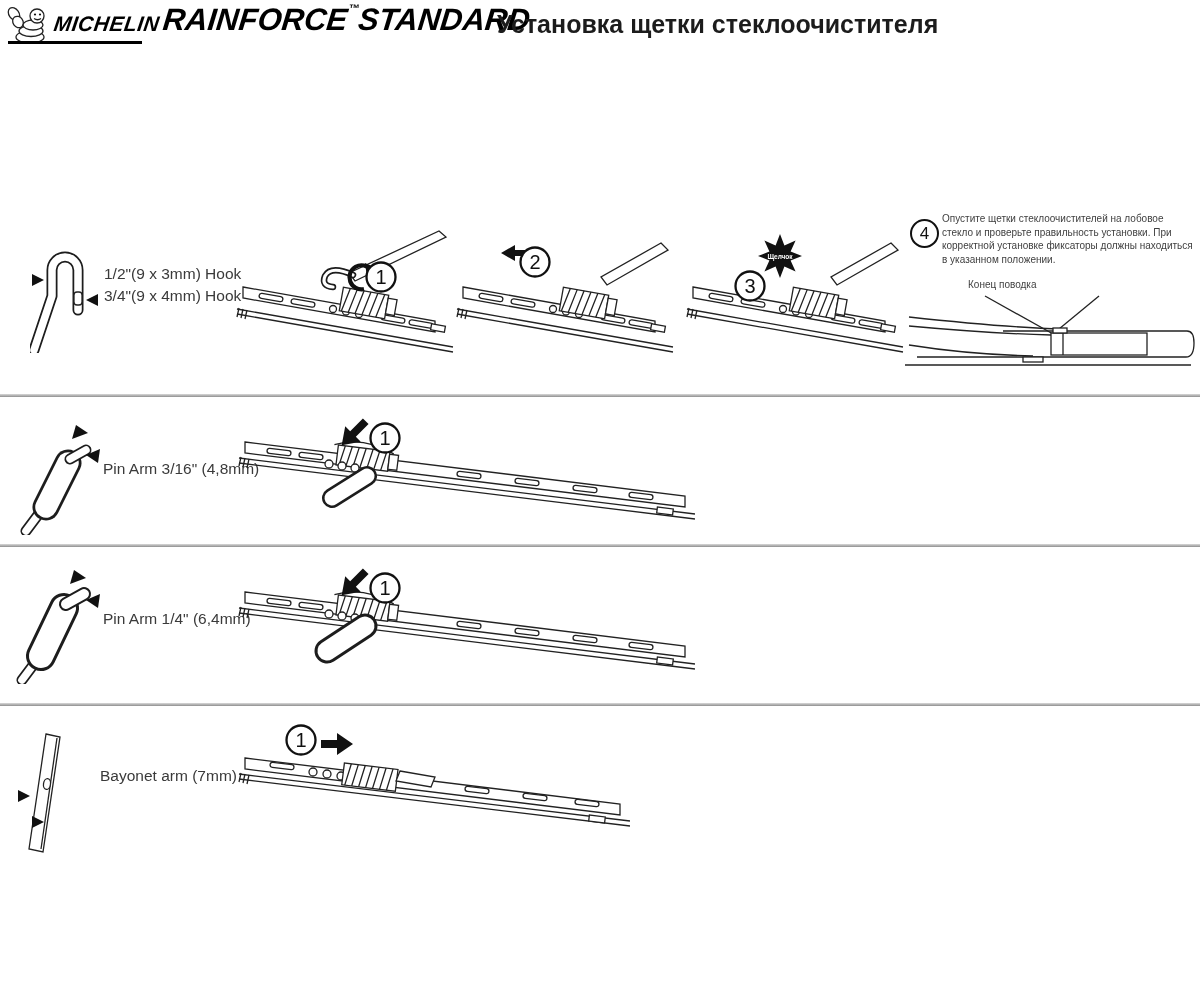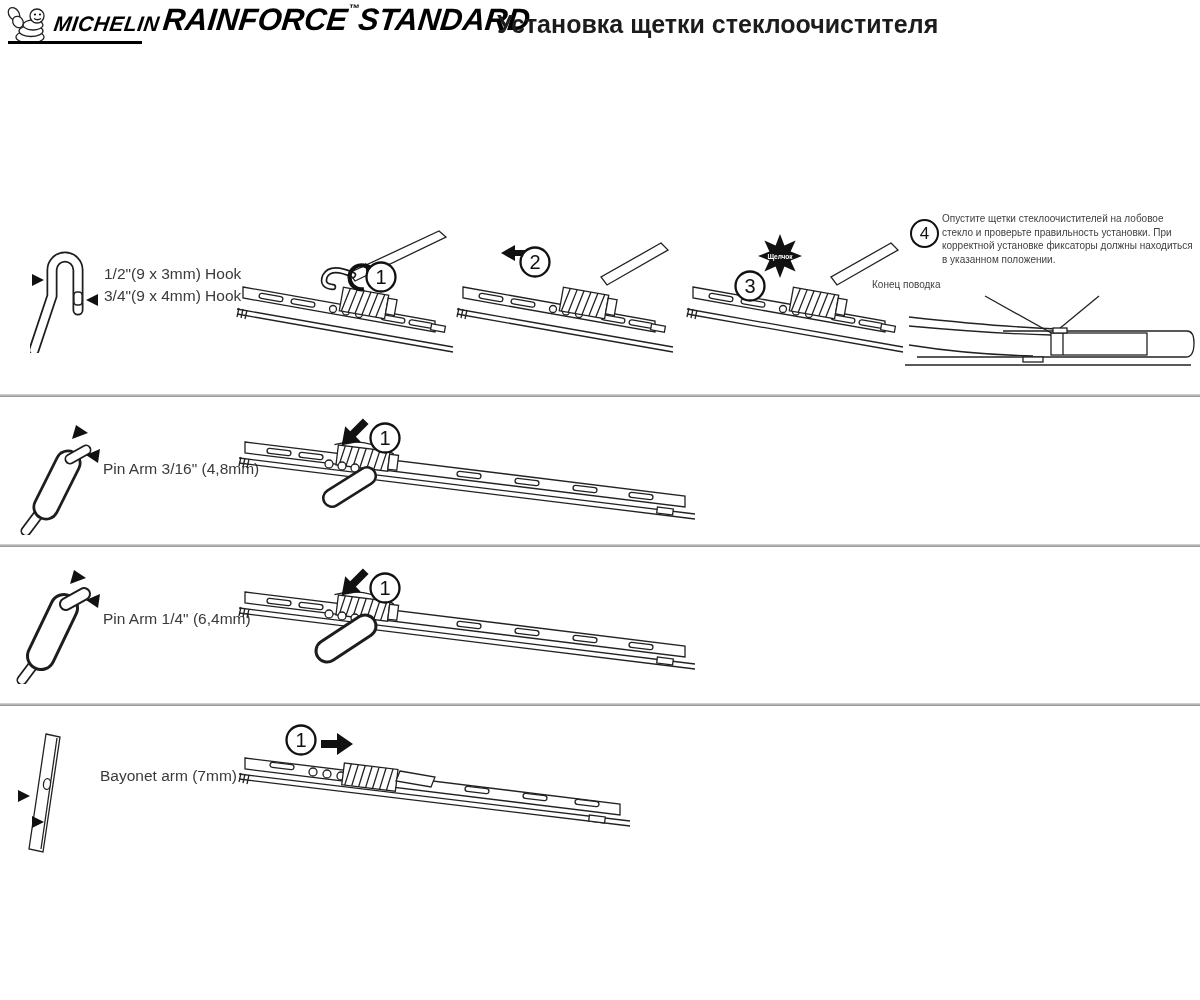--- a/index.html
+++ b/index.html
@@ -150,21 +150,21 @@
     <polygon class="blk" points="95,9 99.4,20.4 110.6,15.4 105.6,26.6 117,31 105.6,35.4 110.6,46.6 99.4,41.6 95,53 90.6,41.6 79.4,46.6 84.4,35.4 73,31 84.4,26.6 79.4,15.4 90.6,20.4"></polygon>
     <text class="burst-t" x="95" y="33.5">Щелчок</text>
     <circle class="badge-c" cx="65" cy="61" r="14.5"></circle>
     <text class="badge-t" x="65" y="68">3</text>
   </svg>
 
   <div class="abs badge4" style="left:910px;top:219px;">
     <span>4</span>
   </div>
   <div class="abs small-txt" style="left:942px;top:212px;width:252px;">Опустите щетки стеклоочистителей на лобовое стекло и проверьте правильность установки. При корректной установке фиксаторы должны находиться в указанном положении.</div>
-  <div class="abs small-txt" style="left:872px;top:278px;">Конец поводка</div>
+  <div class="abs small-txt" style="left:968px;top:278px;">Конец поводка</div>
 
   <svg class="abs" style="left:903px;top:295px;" width="292" height="86" viewBox="0 0 292 86">
 
     <path class="ln" d="M82,1 L159,44"></path>
     <path class="ln" d="M196,1 L156,34"></path>
 
     <path class="ln" d="M6,22 C70,29 120,33 160,34 M6,31 C60,36 110,39 148,40"></path>
     <path class="ln" d="M6,50 C50,57 90,60 130,61"></path>
 
     <path class="ln" d="M100,36 L284,36 Q291,36 291,48 Q291,62 283,62 L14,62"></path>

